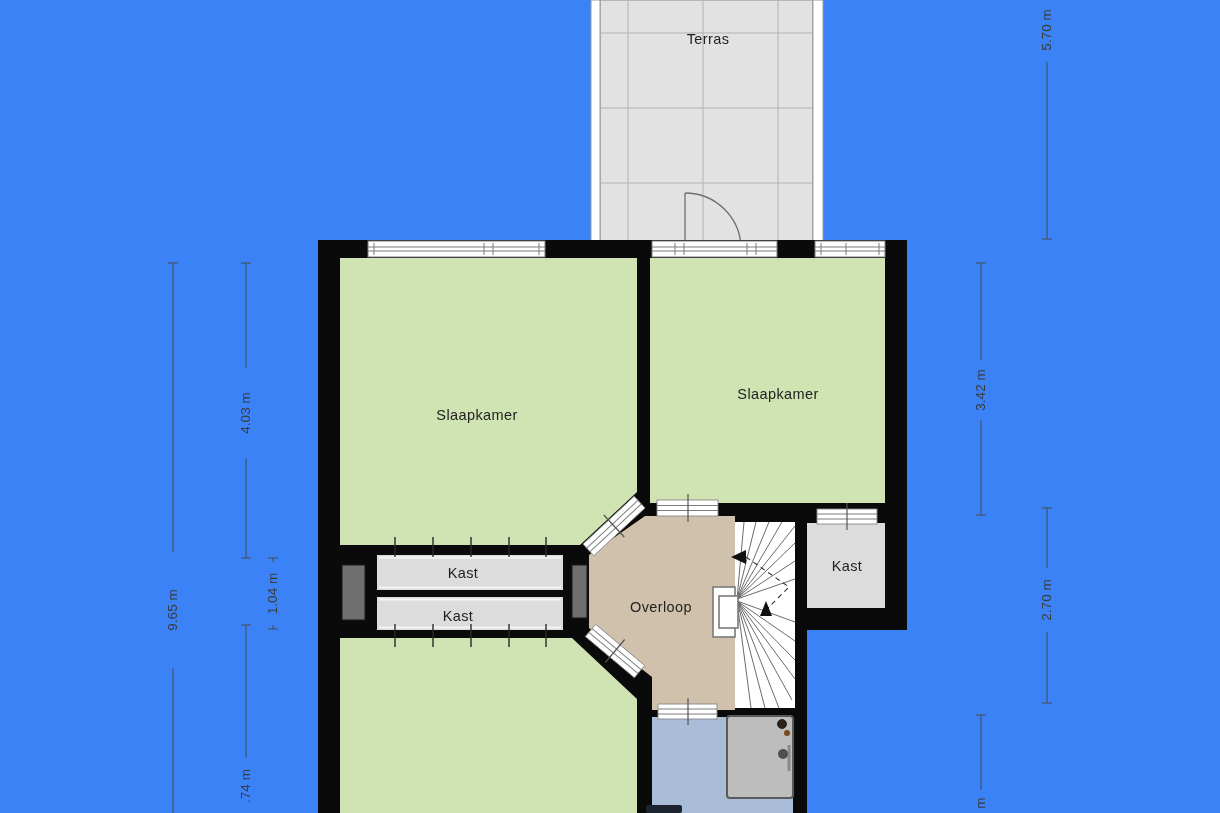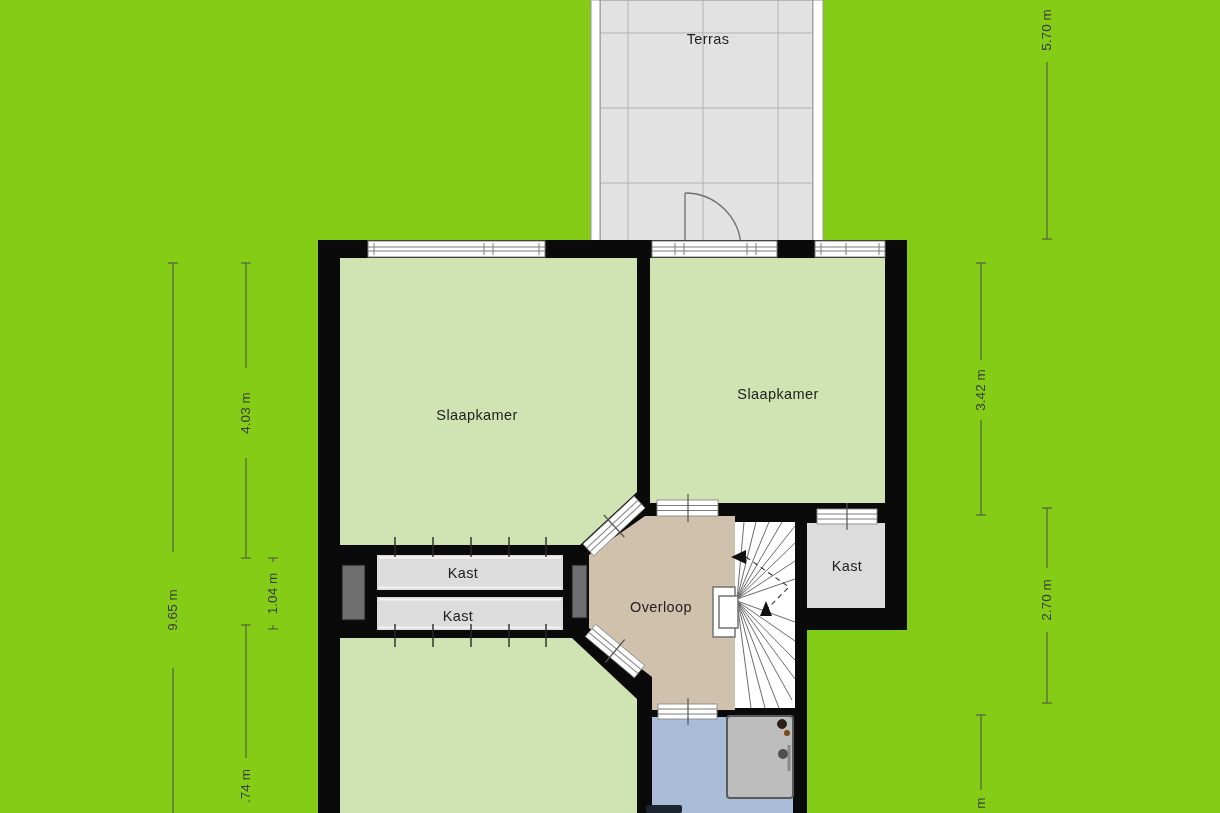--- a/index.html
+++ b/index.html
@@ -1,16 +1,16 @@
 <!DOCTYPE html>
 <html><head>
 <meta charset="utf-8">
 <style>
   html,body{margin:0;padding:0;background:#ffffff;}
-  .canvas{position:relative;width:1220px;height:813px;background:#84cc16;overflow:hidden;
+  .canvas{position:relative;width:1220px;height:813px;background:#3b82f6;overflow:hidden;
           font-family:"Liberation Sans",sans-serif;}
   svg{position:absolute;left:0;top:0;}
   .room-label{font-family:"Liberation Sans",sans-serif;font-size:14.5px;fill:#222220;letter-spacing:.4px;}
   .dim-label{font-family:"Liberation Sans",sans-serif;font-size:13.5px;fill:#3a3a3a;}
   .dimline{stroke:#4a4a4a;stroke-width:1;}
   .tileline{stroke:#b2b2b2;stroke-width:1;}
   .winline{stroke:#7d7d7d;stroke-width:1;}
   .fanline{stroke:#5a5a5a;stroke-width:0.9;}
 </style>
 </head>

